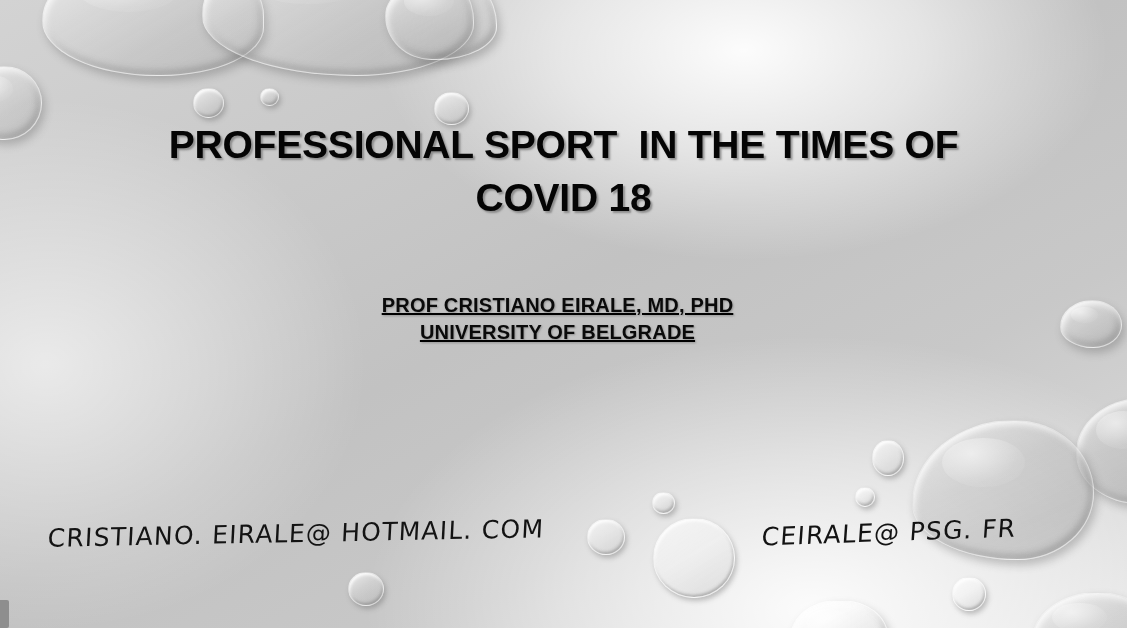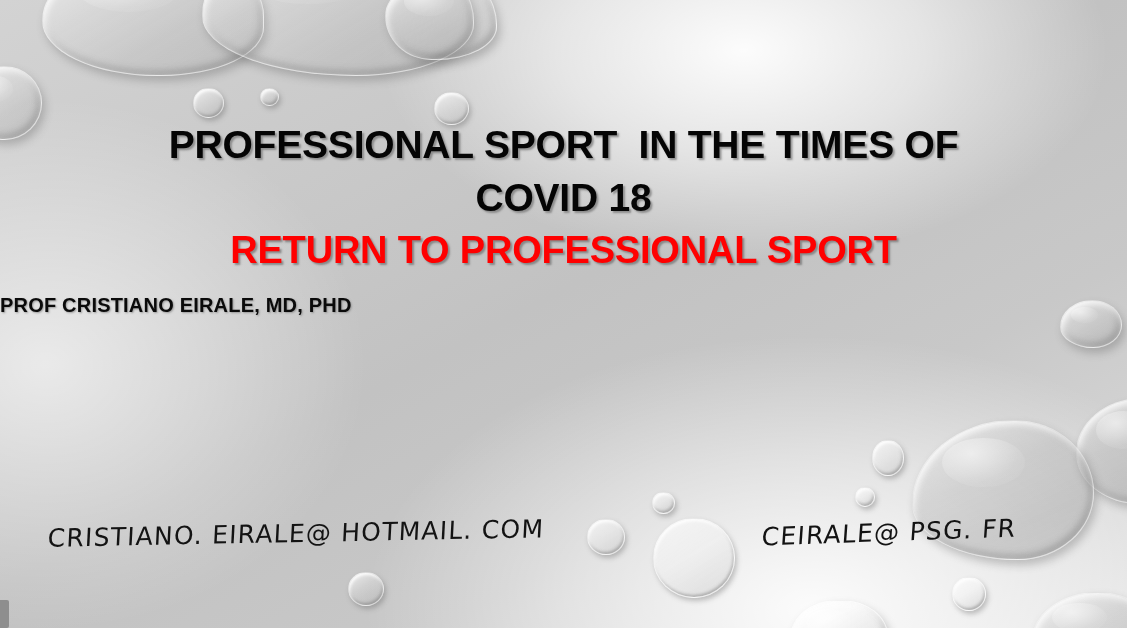--- a/index.html
+++ b/index.html
@@ -80,22 +80,23 @@
     color: #FF0000;
     font-size: 38px;
     line-height: 52px;
     text-shadow: 2px 2px 2px rgba(120,120,120,0.8);
   }
   .subtitle-block {
     position: absolute;
     left: 0;
     right: 12px;
     top: 292px;
-    text-align: left;
+    text-align: center;
     z-index: 6;
+    text-decoration: underline;
   }
   .subtitle-line {
     font-size: 20px;
     font-weight: bold;
     letter-spacing: 0.2px;
     line-height: 27px;
     color: #0a0a0a;
     text-shadow: 1px 1px 2px rgba(125,125,125,0.7);
   }
 
@@ -148,25 +149,25 @@
     <div class="tiny" style="left:587px; top:519px; width:36px; height:34px;"></div>
     <div class="tiny" style="left:652px; top:492px; width:21px; height:20px;"></div>
     <div class="tiny" style="left:348px; top:572px; width:34px; height:32px;"></div>
     <div class="drop" style="left:790px; top:600px; width:96px; height:70px; border-radius:50% 50% 46% 54% / 56% 52% 44% 48%;"></div>
     <div class="drop dark" style="left:1032px; top:592px; width:120px; height:82px; border-radius:54% 46% 50% 50% / 58% 50% 46% 42%;"></div>
   </div>
 
   <div class="title-block">
     <div class="title-line">PROFESSIONAL SPORT  IN THE TIMES OF</div>
     <div class="title-line">COVID 18</div>
-    <div class="title-line red">RETURN TO PROFESSIONAL SPORT</div>
   </div>
 
   <div class="subtitle-block">
     <div class="subtitle-line">PROF CRISTIANO EIRALE, MD, PHD</div>
+    <div class="subtitle-line">UNIVERSITY OF BELGRADE</div>
   </div>
 
   <div class="hand" id="hand-left">CRISTIANO. EIRALE@ HOTMAIL. COM</div>
   <div class="hand" id="hand-right">CEIRALE@ PSG. FR</div>
 
   <div id="corner-mark"></div>
 
 </div>
 
 </body></html>

